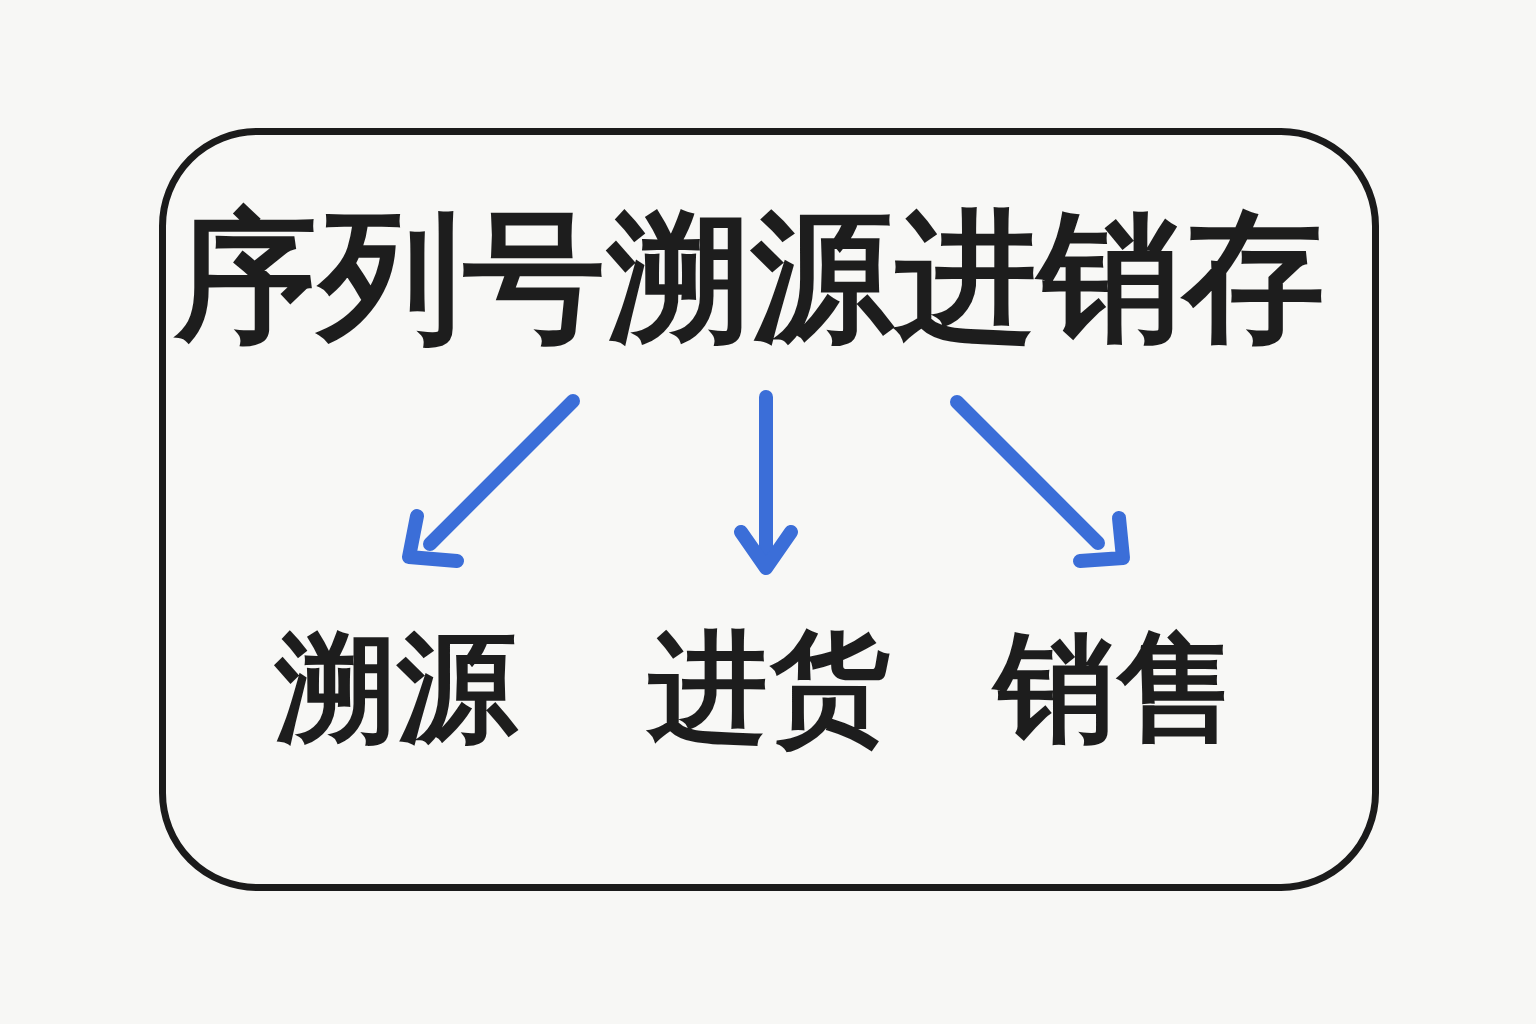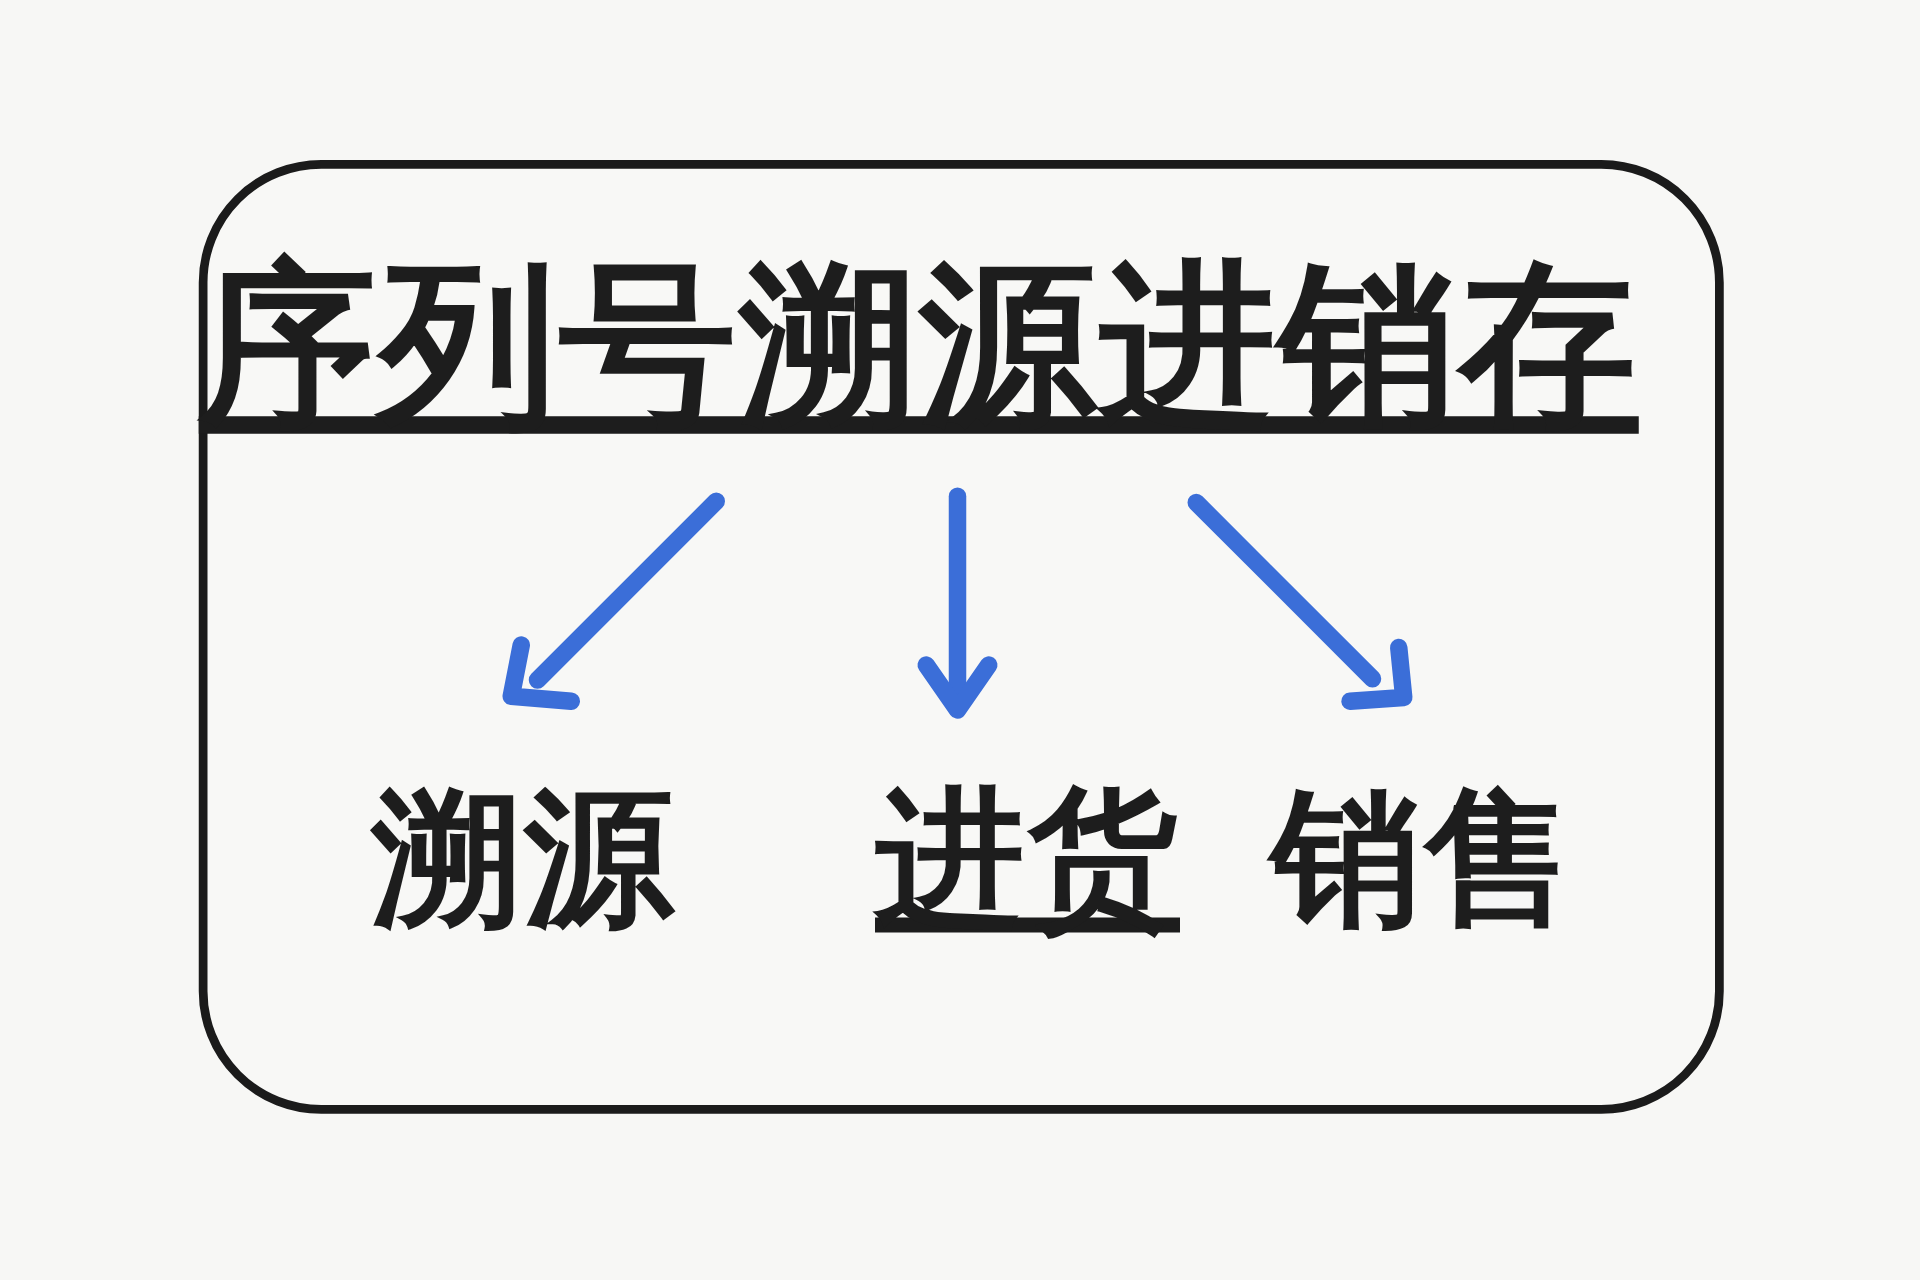--- a/index.html
+++ b/index.html
@@ -21,27 +21,27 @@
     left:159px;top:128px;
     width:1220px;height:763px;
     border:7px solid var(--border-color);
     border-radius:98px;
     background:var(--card-bg);
   }
   .title{
     position:absolute;
     left:159px;top:206px;
     width:1184px;
+    text-align:center;
     font-size:142px;
     line-height:1;
     font-weight:900;
     letter-spacing:2px;
     color:var(--text-color);
     white-space:nowrap;
-    text-decoration:underline;
   }
   .arrows{
     position:absolute;
     left:0;top:0;
     width:1536px;height:1024px;
     pointer-events:none;
   }
   .arrows path{
     fill:none;
     stroke:var(--arrow-color);
@@ -52,24 +52,23 @@
   .node-label{
     position:absolute;
     top:627px;
     transform:translateX(-50%);
     font-size:120px;
     line-height:1;
     font-weight:900;
     letter-spacing:2px;
     color:var(--text-color);
     white-space:nowrap;
-    margin-left:22px;
   }
   .node-label.n0{left:397px;}
-  .node-label.n1{left:800px;text-decoration:underline;}
+  .node-label.n1{left:770px;}
   .node-label.n2{left:1117px;}
 </style>
 </head>
 <body>
 
 <div class="card"></div>
 
 <div class="title">序列号溯源进销存</div>
 
 <svg class="arrows" viewBox="0 0 1536 1024" xmlns="http://www.w3.org/2000/svg" aria-hidden="true">

